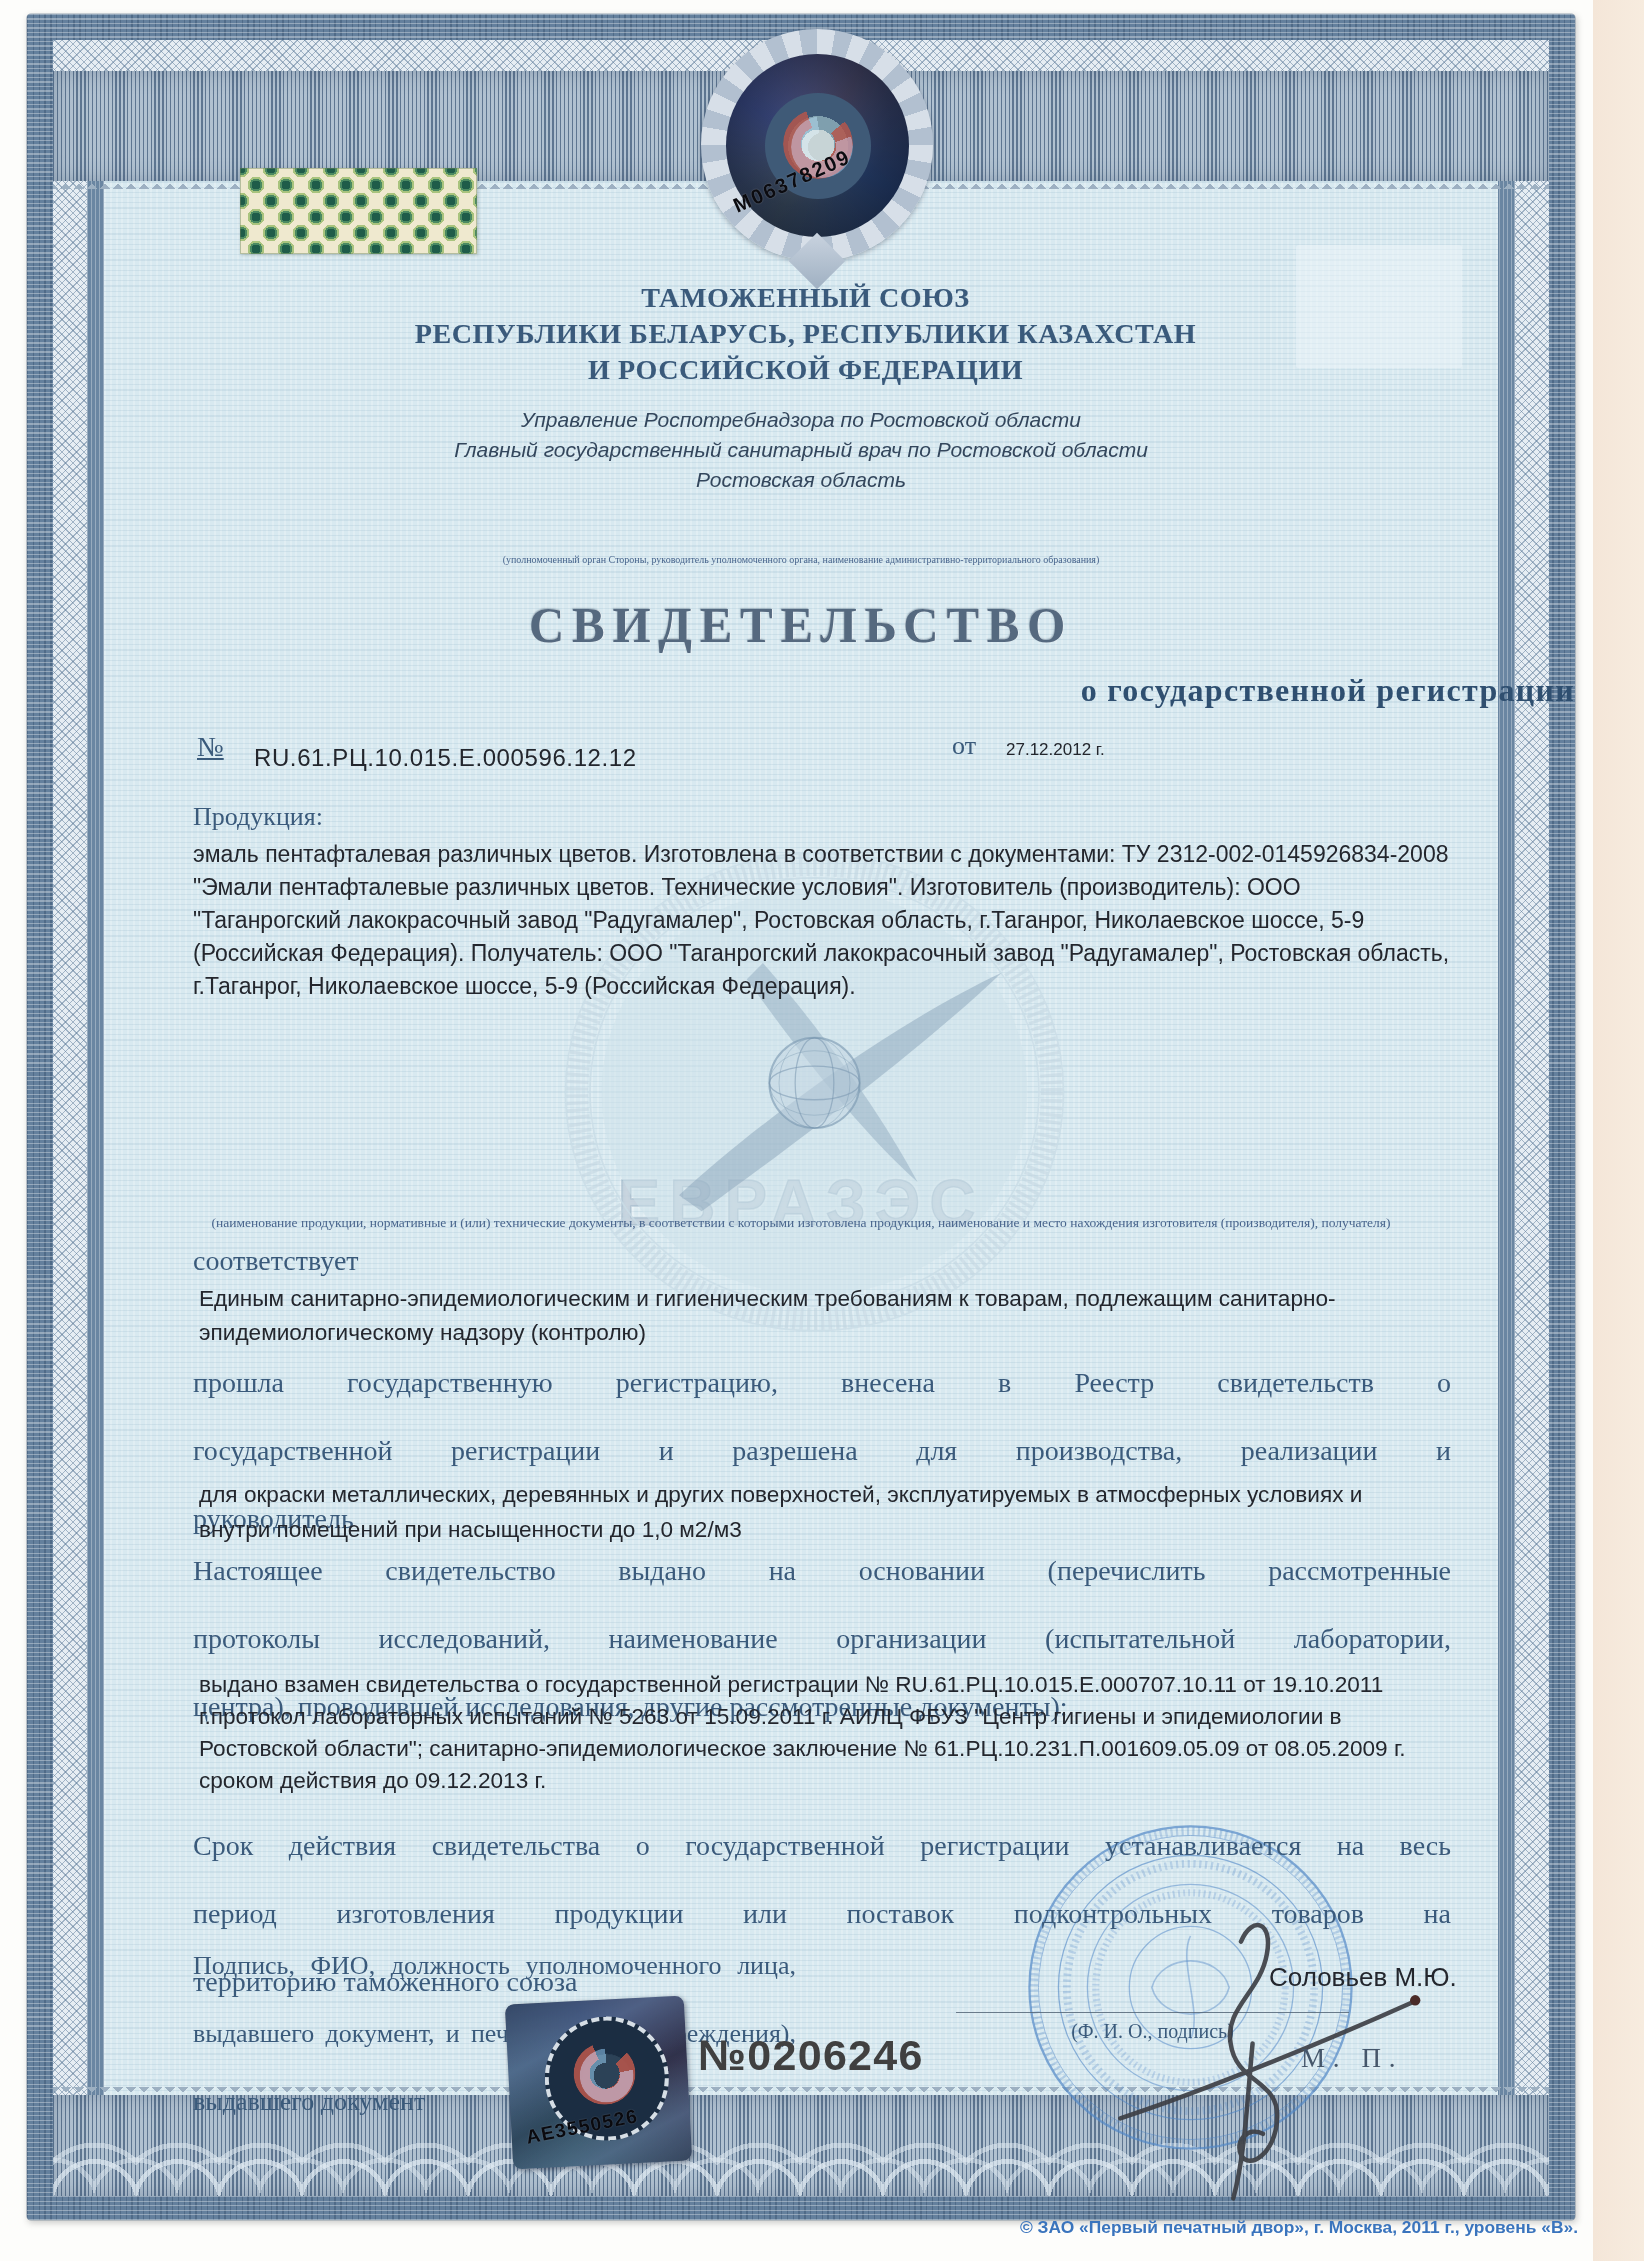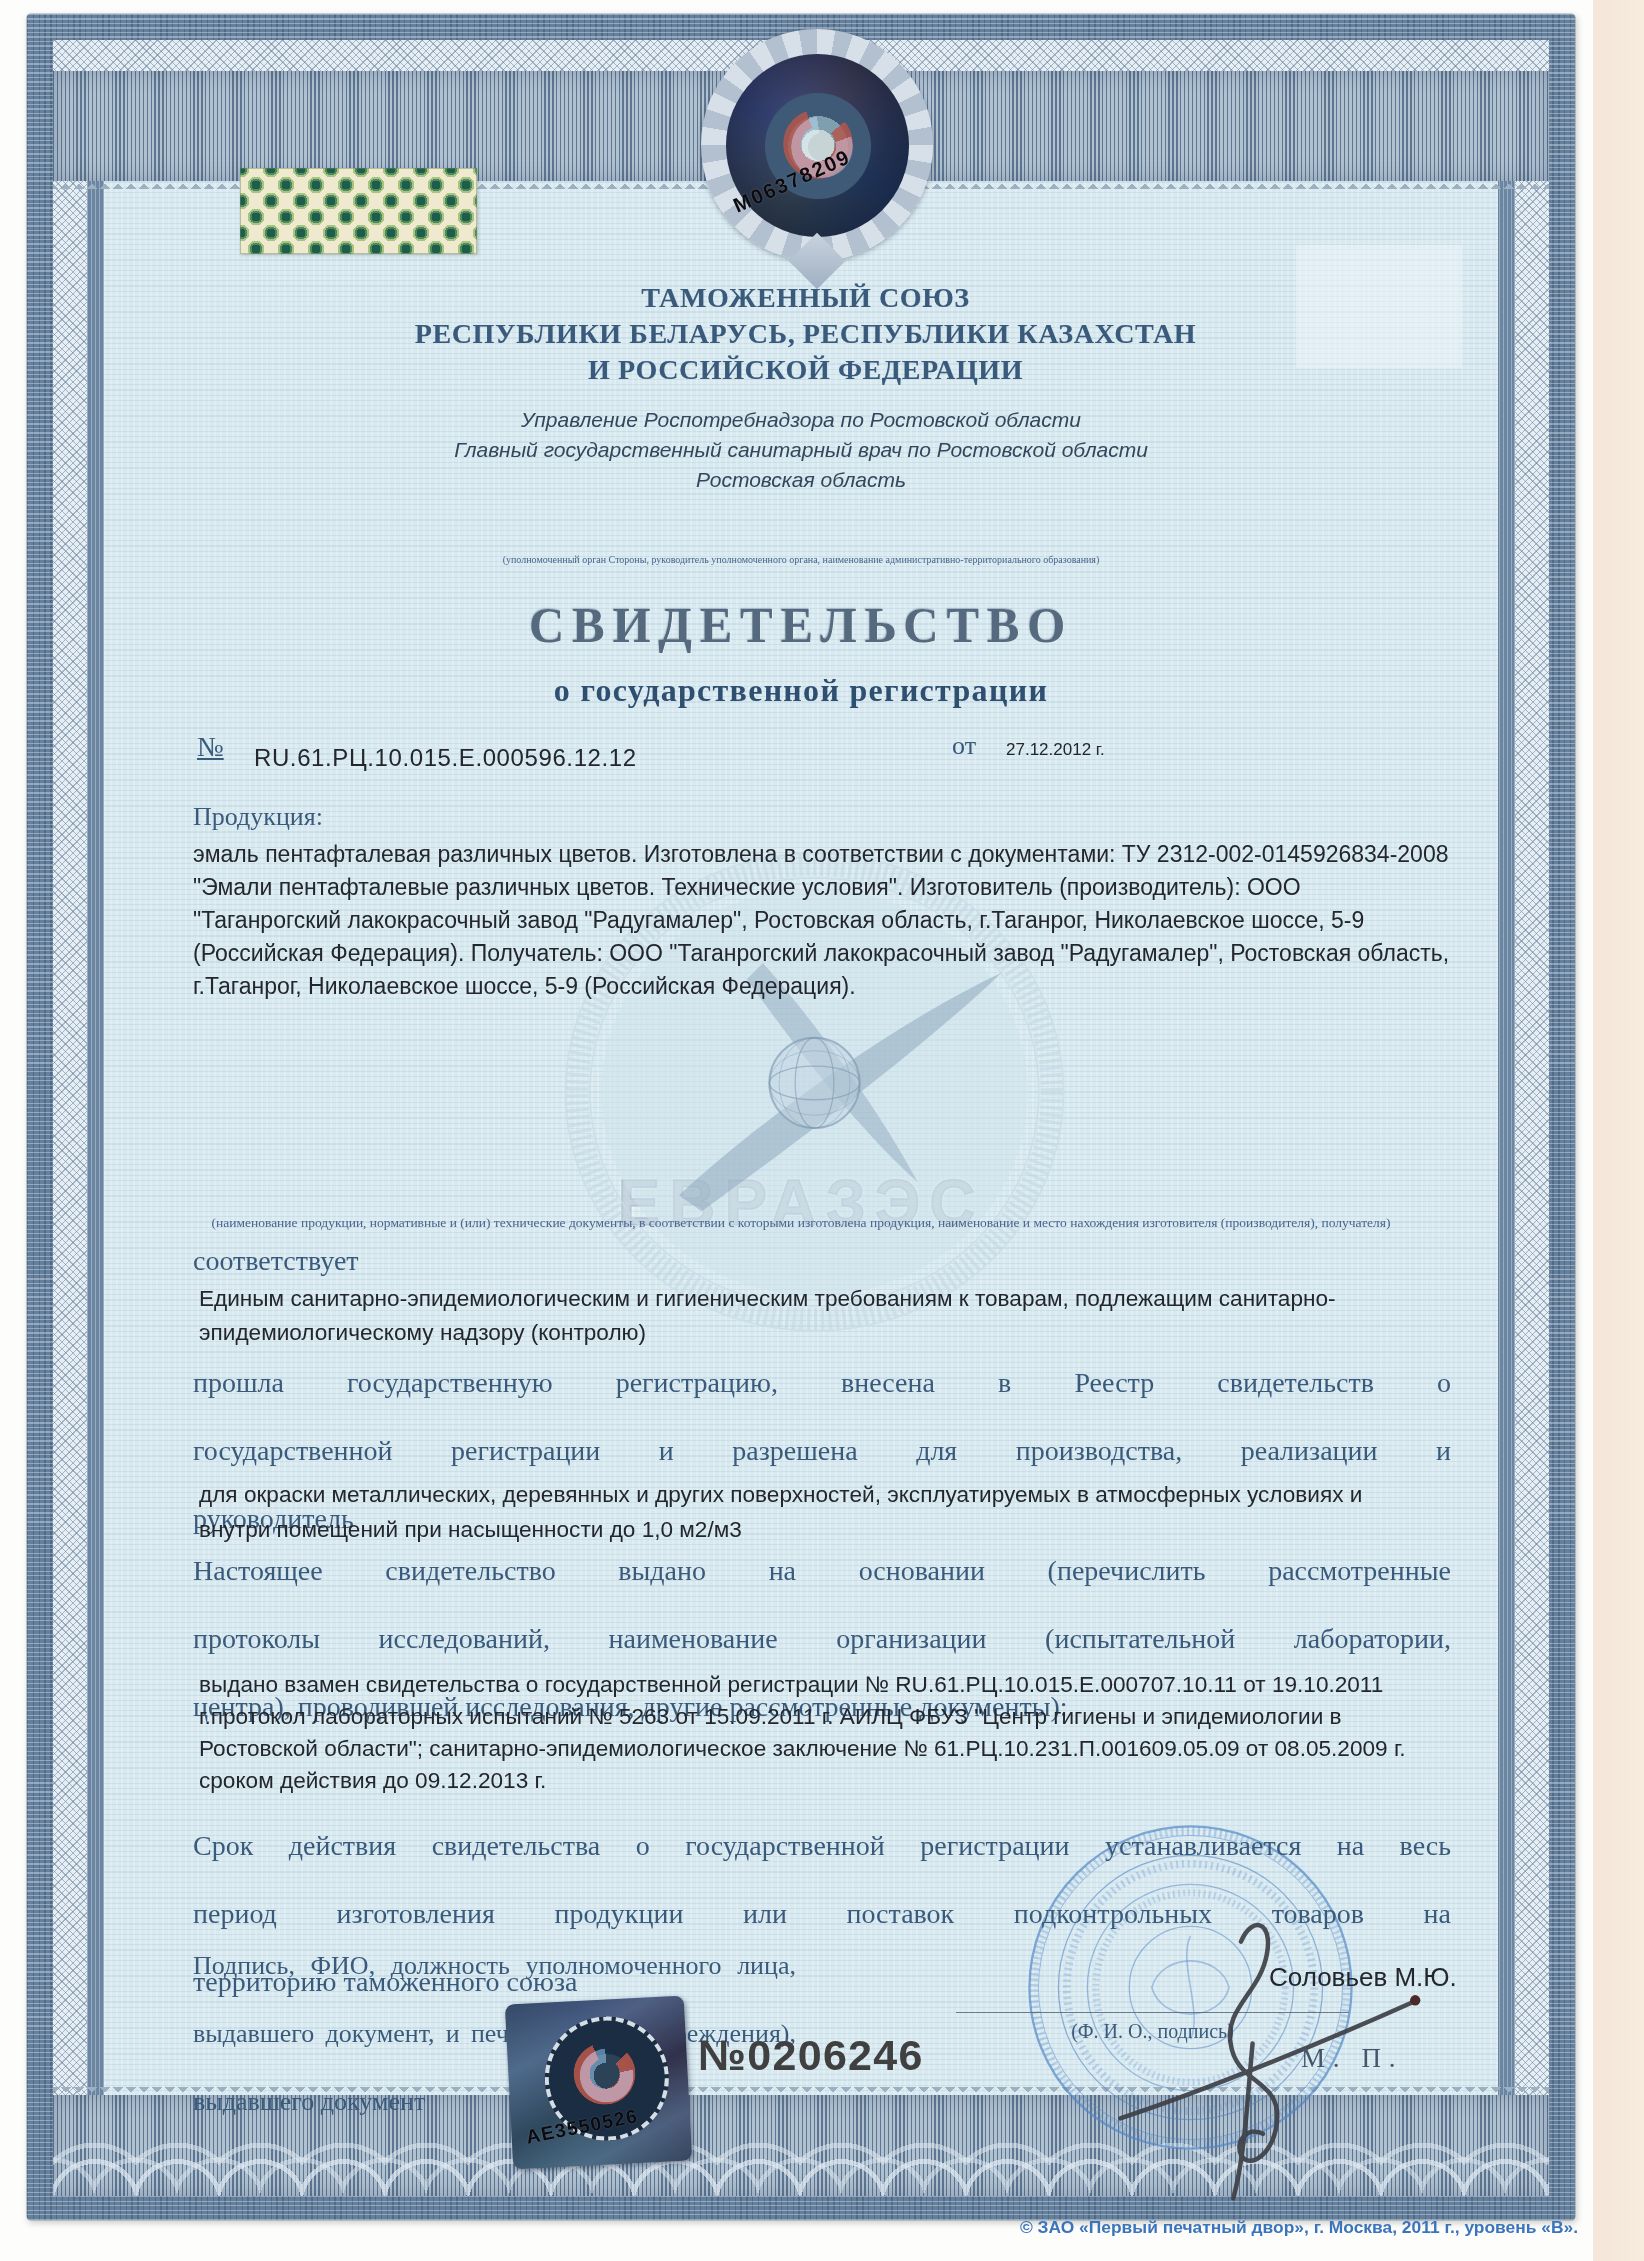--- a/index.html
+++ b/index.html
@@ -168,21 +168,21 @@
   .serif-blue{color:#3a5a7b;font-family:"Liberation Serif",serif;}
   .union-line{font-size:28px;font-weight:bold;line-height:36px;letter-spacing:0.6px;color:#3a5a7b;text-shadow:0.3px 0.3px 0 rgba(120,145,170,.4);padding-left:9px;}
   .agency-line{font-size:21px;line-height:30px;color:#33465c;font-family:"Liberation Sans",sans-serif;font-style:italic;}
   .caption{font-size:10px;color:#47648c;white-space:nowrap;}
   .caption-sm{font-size:13.5px;color:#47648c;white-space:nowrap;}
   .title-main{
     font-size:49px;font-weight:bold;letter-spacing:7.7px;color:#55697f;
     text-shadow:0.6px 0.6px 0.6px rgba(255,255,255,.7),-0.6px -0.6px 1.3px rgba(60,80,100,.35);
     transform:scaleY(1.04);
   }
-  .title-sub{font-size:32px;font-weight:bold;color:#2f4f70;letter-spacing:1.3px;}
+  .title-sub{font-size:32px;font-weight:bold;color:#2f4f70;letter-spacing:1.3px;text-align:right;}
   .tmpl{font-size:28px;line-height:34px;color:#3a5a7b;}
   .jl{text-align:justify;}
   .jl::after{content:"";display:inline-block;width:100%;height:0;}
   .typed{font-family:"Liberation Sans",sans-serif;color:#23262d;}
   .wm-text{
     font-family:"Liberation Sans",sans-serif;font-weight:bold;font-size:64px;letter-spacing:9px;
     color:rgba(130,158,180,.42);-webkit-text-stroke:1.3px rgba(150,175,195,.5);
     text-shadow:0 0 5.2px rgba(255,255,255,.9);z-index:1;
   }
   .sig-line{border-top:1.6px solid rgba(80,98,115,.8);}

